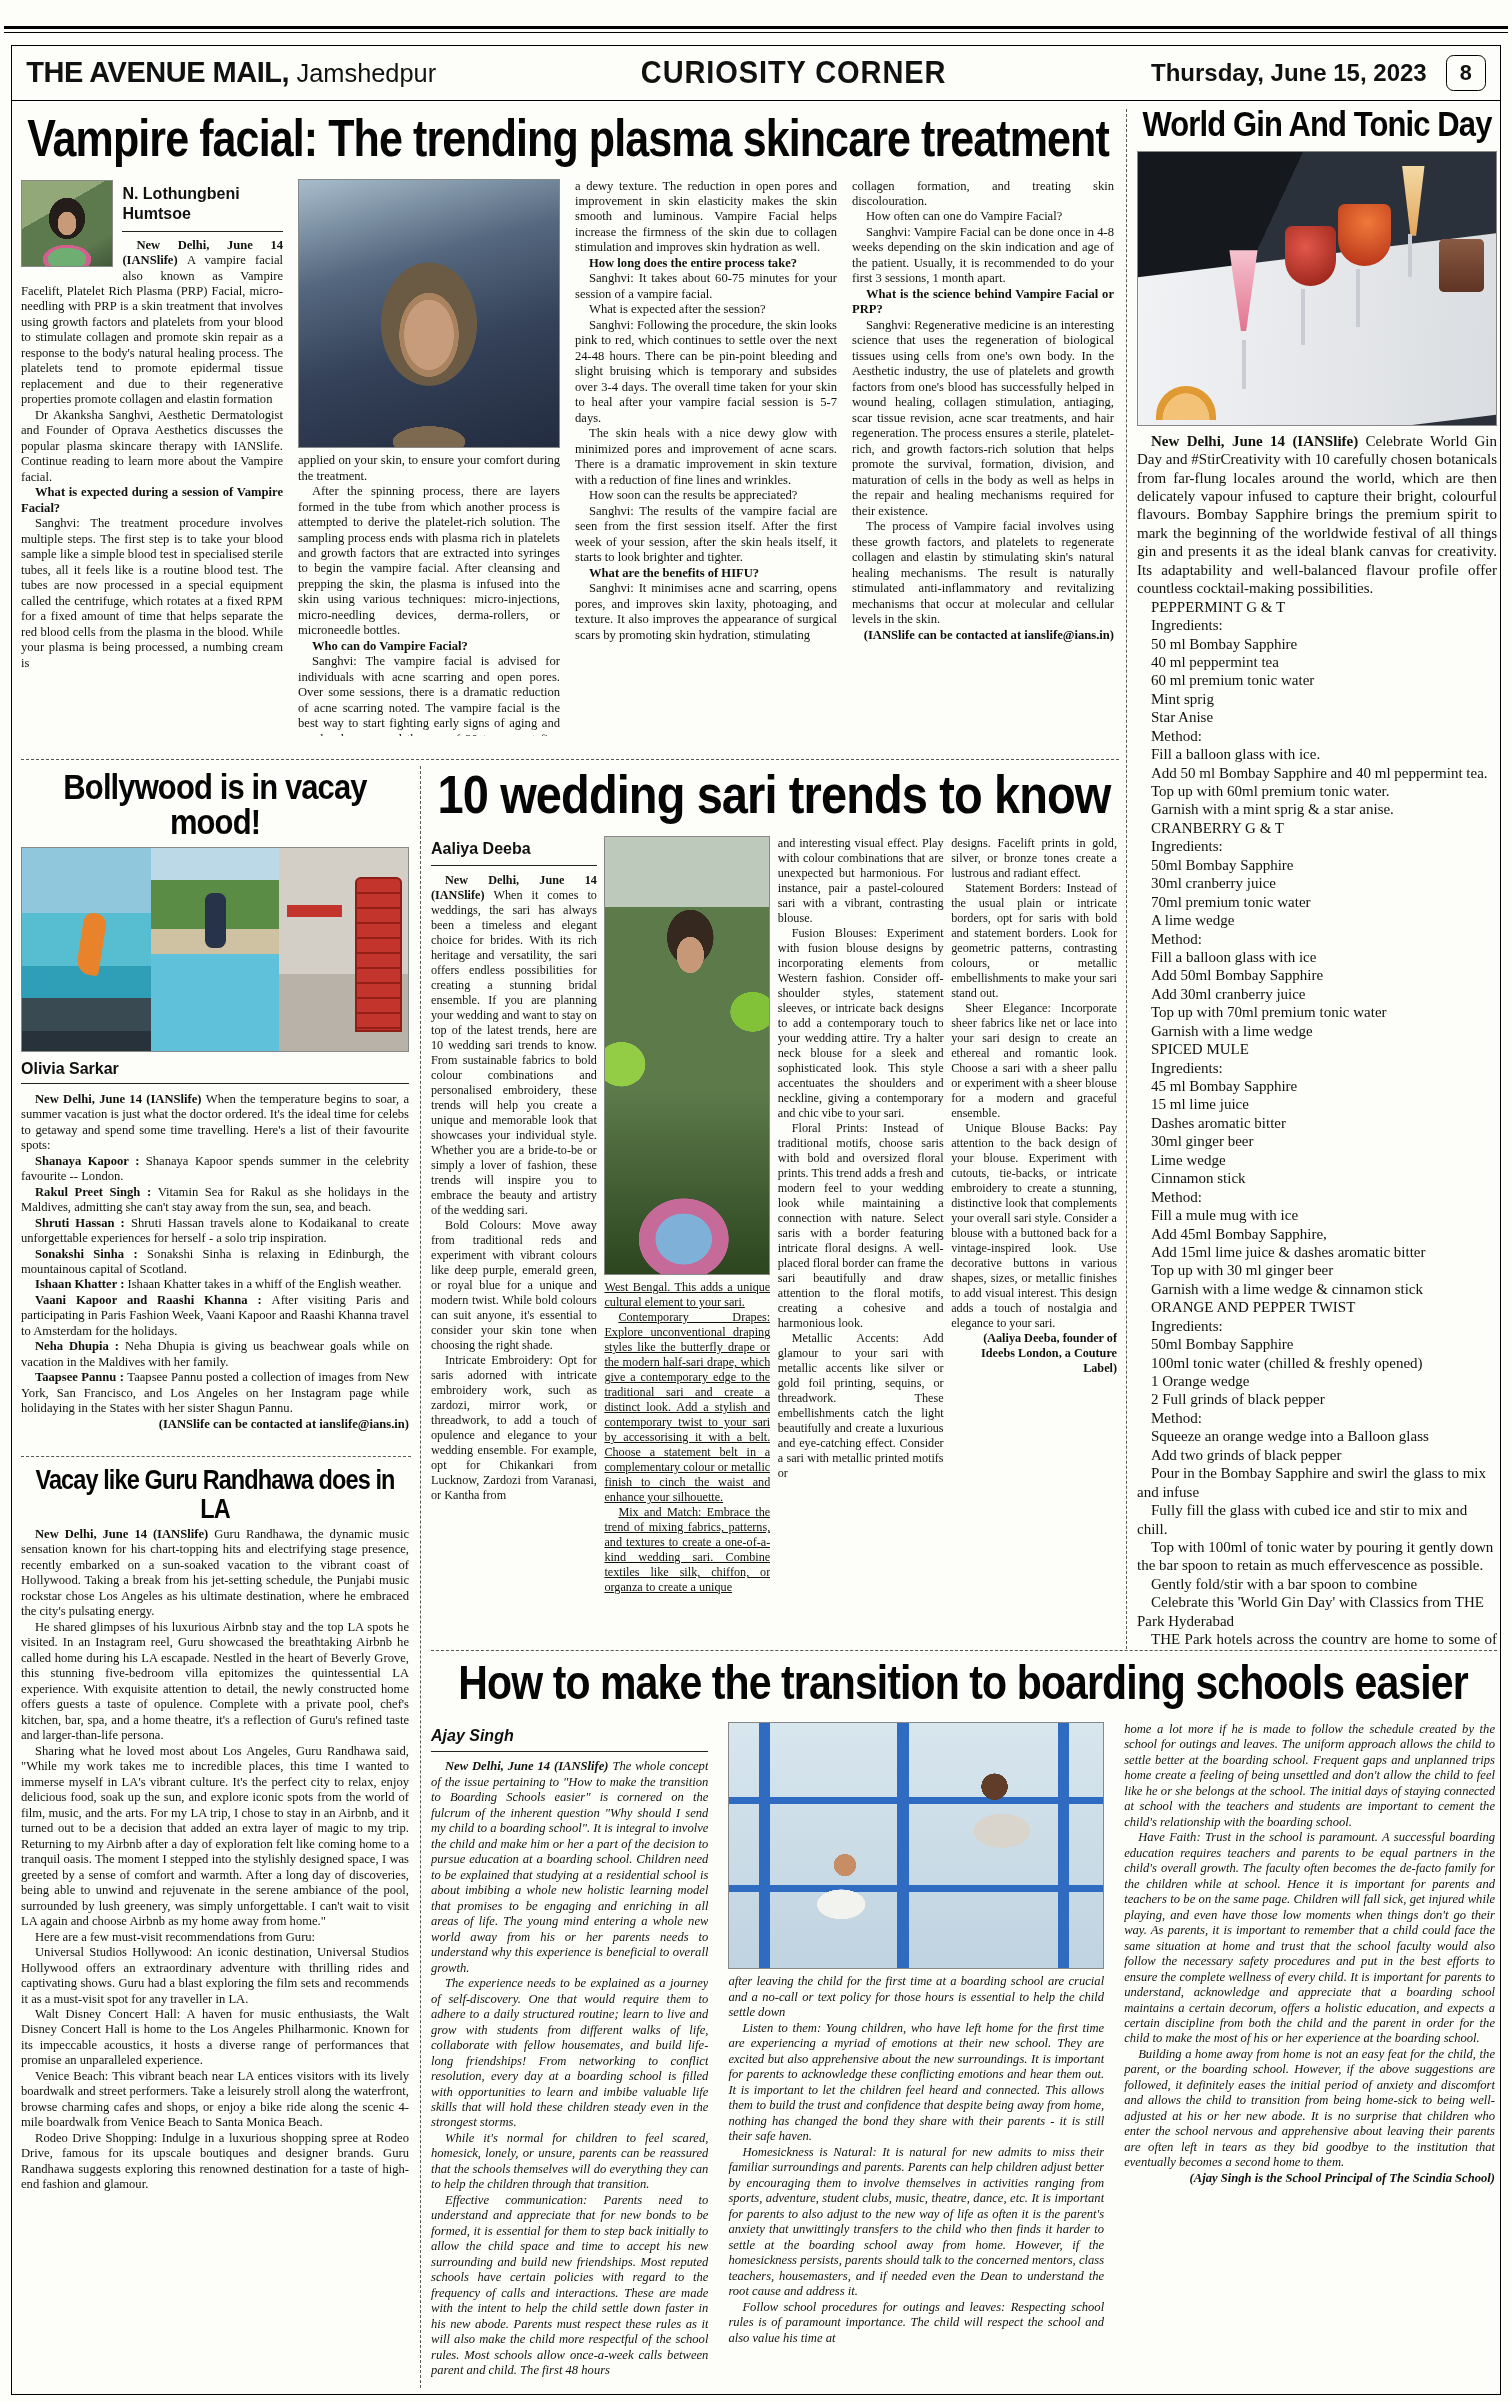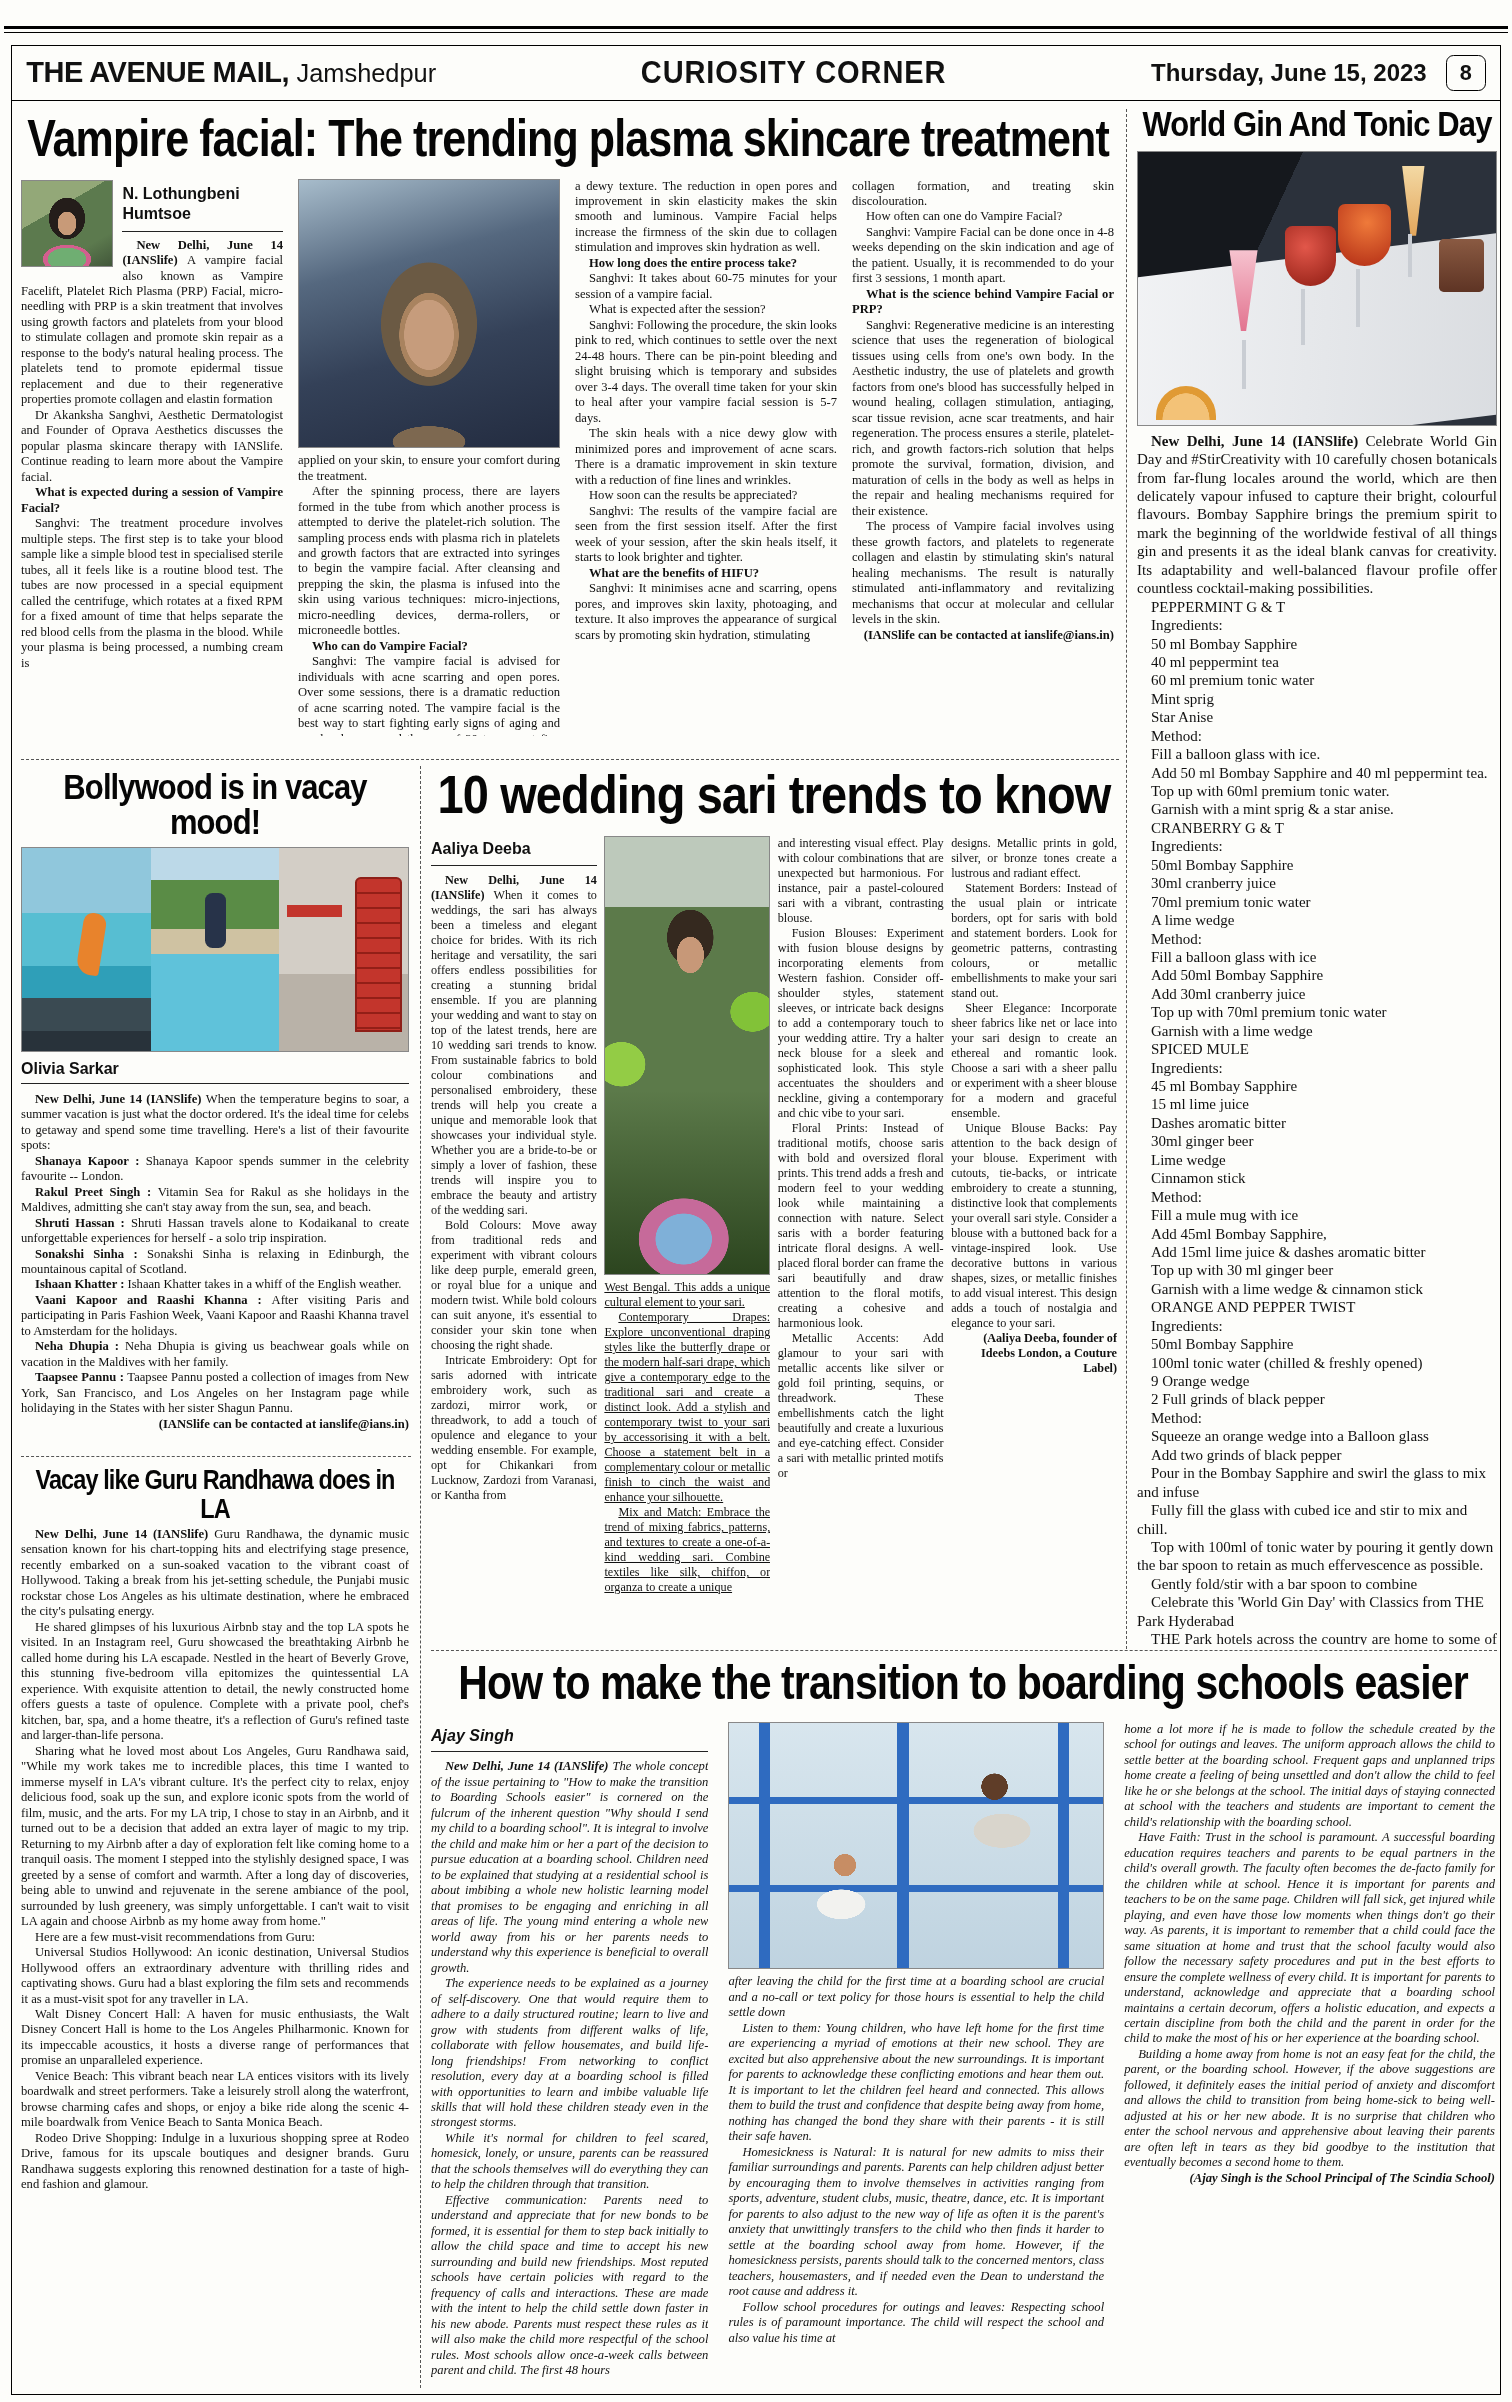--- a/index.html
+++ b/index.html
@@ -232,21 +232,21 @@
         <p class="rline">Method:</p>
         <p class="rline">Fill a mule mug with ice</p>
         <p class="rline">Add 45ml Bombay Sapphire,</p>
         <p class="rline">Add 15ml lime juice &amp; dashes aromatic bitter</p>
         <p class="rline">Top up with 30 ml ginger beer</p>
         <p class="rline">Garnish with a lime wedge &amp; cinnamon stick</p>
         <p class="rline">ORANGE AND PEPPER TWIST</p>
         <p class="rline">Ingredients:</p>
         <p class="rline">50ml Bombay Sapphire</p>
         <p class="rline">100ml tonic water (chilled &amp; freshly opened)</p>
-        <p class="rline">9 Orange wedge</p>
+        <p class="rline">1 Orange wedge</p>
         <p class="rline">2 Full grinds of black pepper</p>
         <p class="rline">Method:</p>
         <p class="rline">Squeeze an orange wedge into a Balloon glass</p>
         <p class="rline">Add two grinds of black pepper</p>
         <p class="rline">Pour in the Bombay Sapphire and swirl the glass to mix and infuse</p>
         <p class="rline">Fully fill the glass with cubed ice and stir to mix and chill.</p>
         <p class="rline">Top with 100ml of tonic water by pouring it gently down the bar spoon to retain as much effervescence as possible.</p>
         <p class="rline">Gently fold/stir with a bar spoon to combine</p>
         <p class="rline">Celebrate this 'World Gin Day' with Classics from THE Park Hyderabad</p>
         <p class="para">THE Park hotels across the country are home to some of the finest cocktails in town. Through years of tailoring our drinks to the palate of our customers, THE Park has crafted some fine cocktails that always leave the guests wanting for more. Here is the recipe curated by Bartender Mahesh Madhani.</p>
@@ -314,21 +314,21 @@
           <p class="para">Contemporary Drapes: Explore unconventional draping styles like the butterfly drape or the modern half-sari drape, which give a contemporary edge to the traditional sari and create a distinct look. Add a stylish and contemporary twist to your sari by accessorising it with a belt. Choose a statement belt in a complementary colour or metallic finish to cinch the waist and enhance your silhouette.</p>
           <p class="para">Mix and Match: Embrace the trend of mixing fabrics, patterns, and textures to create a one-of-a-kind wedding sari. Combine textiles like silk, chiffon, or organza to create a unique</p>
         </div>
       <div class="col narrow" style="width:166px;">
           <p class="cont">and interesting visual effect. Play with colour combinations that are unexpected but harmonious. For instance, pair a pastel-coloured sari with a vibrant, contrasting blouse.</p>
           <p class="para">Fusion Blouses: Experiment with fusion blouse designs by incorporating elements from Western fashion. Consider off-shoulder styles, statement sleeves, or intricate back designs to add a contemporary touch to your wedding attire. Try a halter neck blouse for a sleek and sophisticated look. This style accentuates the shoulders and neckline, giving a contemporary and chic vibe to your sari.</p>
           <p class="para">Floral Prints: Instead of traditional motifs, choose saris with bold and oversized floral prints. This trend adds a fresh and modern feel to your wedding look while maintaining a connection with nature. Select saris with a border featuring intricate floral designs. A well-placed floral border can frame the sari beautifully and draw attention to the floral motifs, creating a cohesive and harmonious look.</p>
           <p class="para">Metallic Accents: Add glamour to your sari with metallic accents like silver or gold foil printing, sequins, or threadwork. These embellishments catch the light beautifully and create a luxurious and eye-catching effect. Consider a sari with metallic printed motifs or</p>
         </div>
       <div class="col narrow" style="width:166px;">
-          <p class="cont">designs. Metallic prints in gold, silver, or bronze tones create a lustrous and radiant effect.</p>
+          <p class="cont">designs. Facelift prints in gold, silver, or bronze tones create a lustrous and radiant effect.</p>
           <p class="para">Statement Borders: Instead of the usual plain or intricate borders, opt for saris with bold and statement borders. Look for geometric patterns, contrasting colours, or metallic embellishments to make your sari stand out.</p>
           <p class="para">Sheer Elegance: Incorporate sheer fabrics like net or lace into your sari design to create an ethereal and romantic look. Choose a sari with a sheer pallu or experiment with a sheer blouse for a modern and graceful ensemble.</p>
           <p class="para">Unique Blouse Backs: Pay attention to the back design of your blouse. Experiment with cutouts, tie-backs, or intricate embroidery to create a stunning, distinctive look that complements your overall sari style. Consider a blouse with a buttoned back for a vintage-inspired look. Use decorative buttons in various shapes, sizes, or metallic finishes to add visual interest. This design adds a touch of nostalgia and elegance to your sari.</p>
           <p class="sign">(Aaliya Deeba, founder of Ideebs London, a Couture Label)</p>
         </div>
     </div>
   </section>
 
   <section id="boarding" style="left:431px; top:1659px; width:1064px; height:732px;">
     <h1 class="headline hl-lg2">How to make the transition to boarding schools easier</h1>

